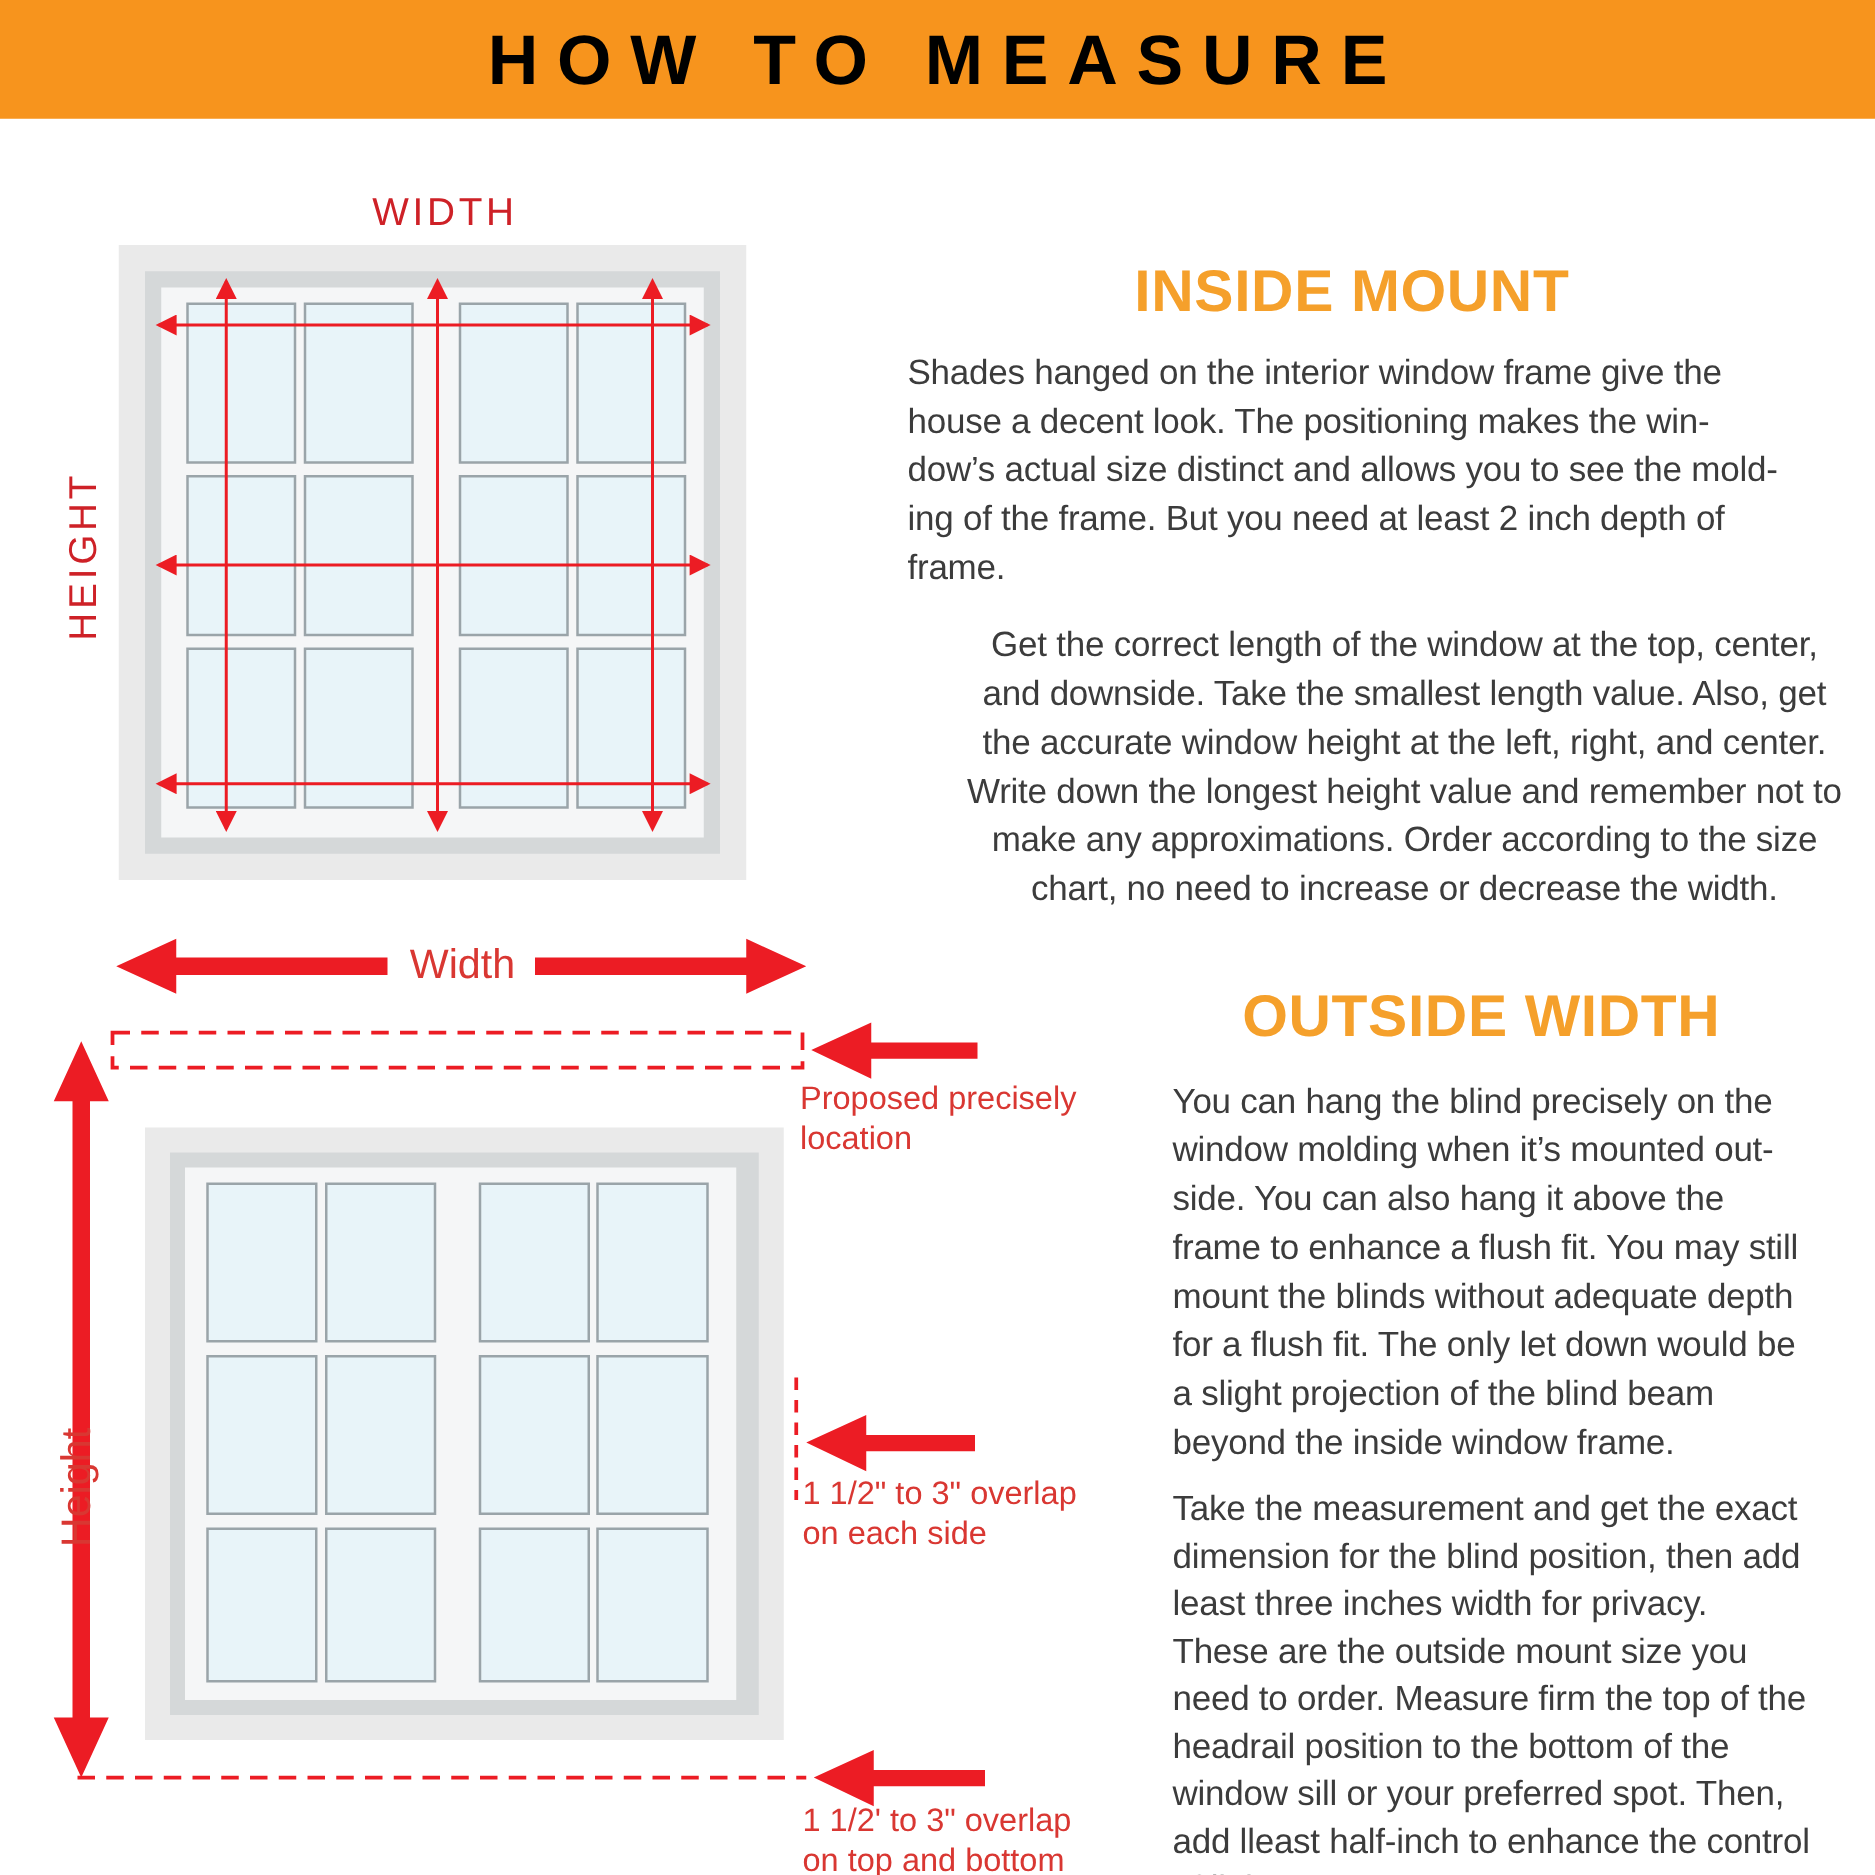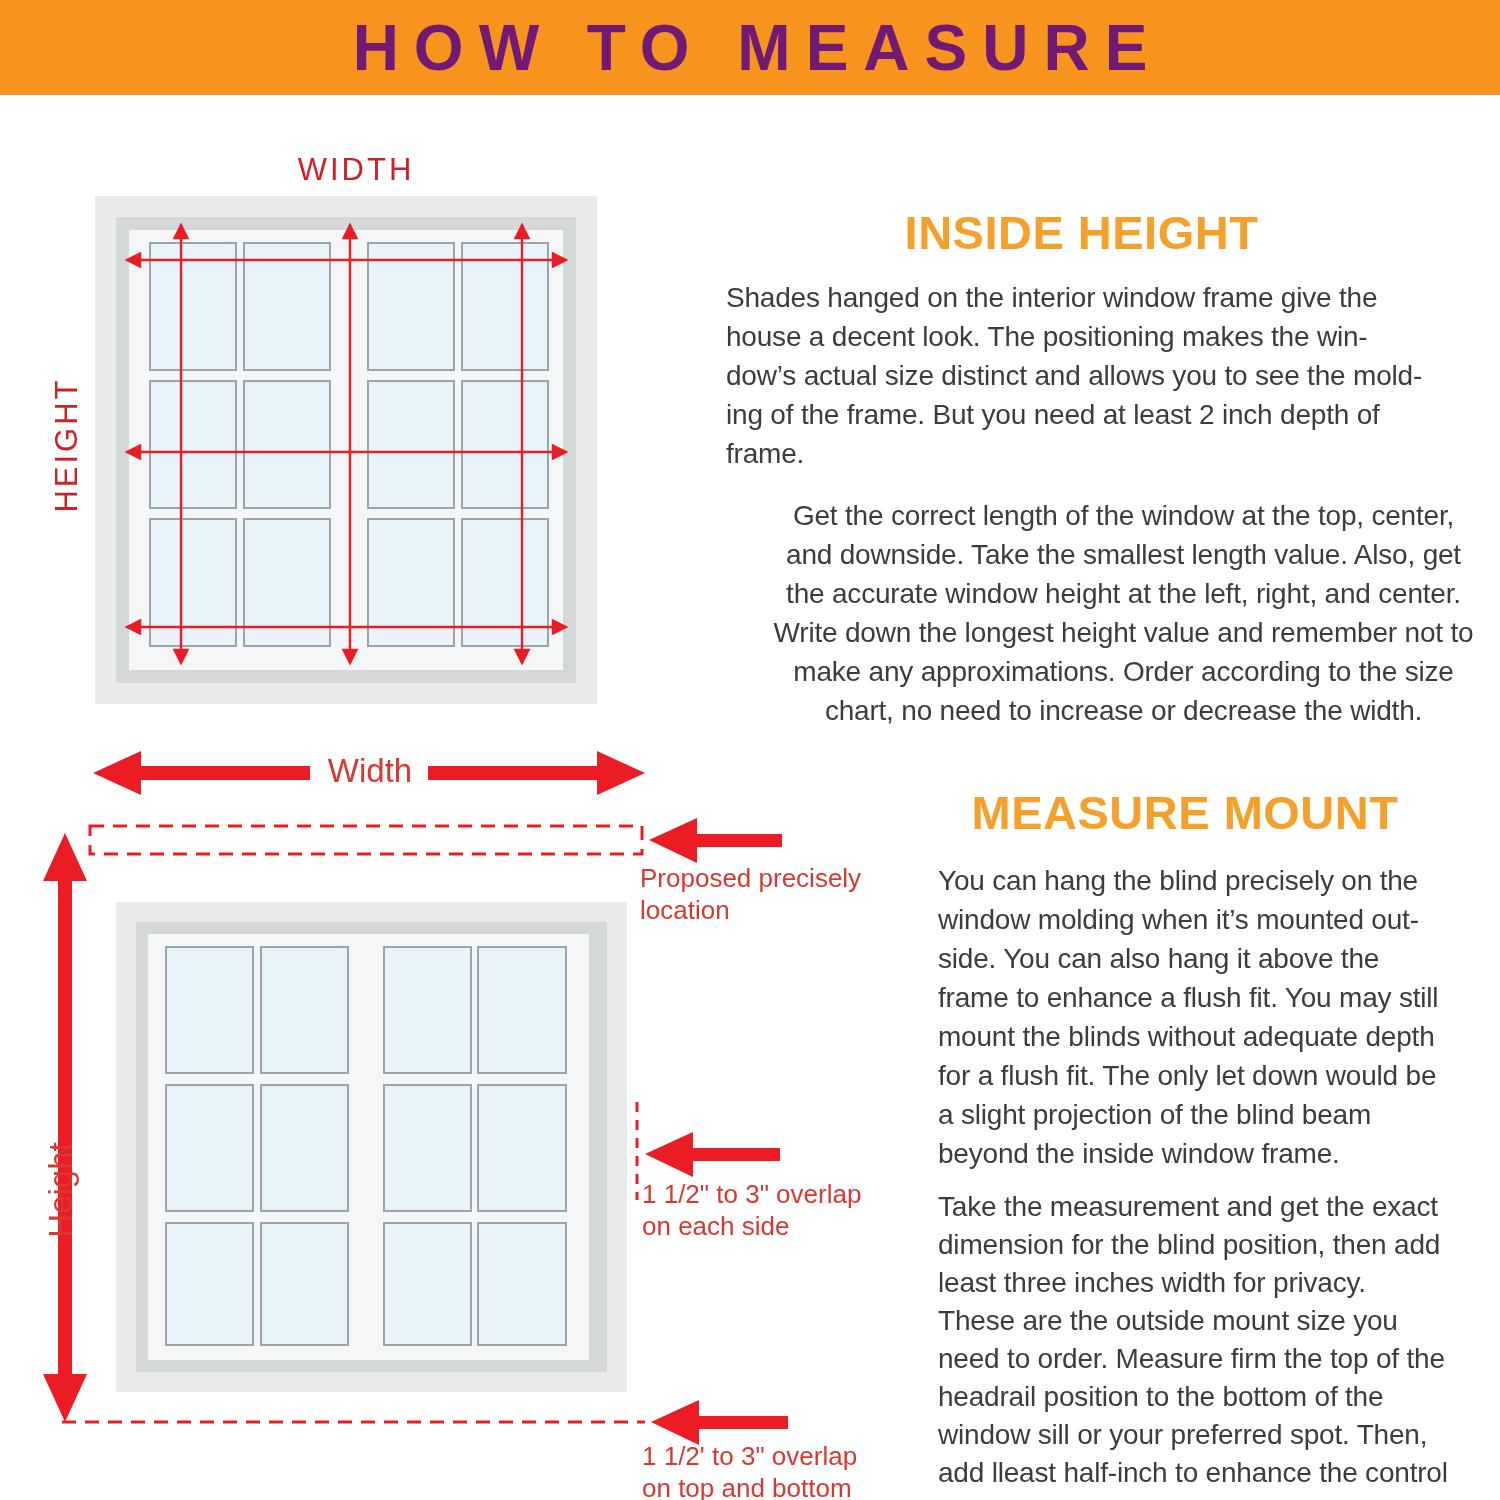--- a/index.html
+++ b/index.html
@@ -7,21 +7,21 @@
     position:relative; width:1500px; height:1500px; background:#ffffff;
     overflow:hidden; font-family:"Liberation Sans", sans-serif;
   }
   
   .banner {
     position:absolute; left:0; top:0; width:1500px; height:95px;
     background:var(--banner-bg,#F7941D);
     display:flex; align-items:center; justify-content:center;
   }
   .banner h1 {
-    margin:0; padding-left:15px; color:#701a75; font-size:64px; font-weight:bold;
+    margin:0; padding-left:15px; color:#000000; font-size:56px; font-weight:bold;
     letter-spacing:15px; white-space:nowrap;
   }
   
   .overlay-svg { position:absolute; left:0; top:0; width:1500px; height:1500px; }
   .win-outer { fill:#EAEAEA; }
   .win-bevel { fill:#D5D8D9; }
   .win-inner { fill:#F5F6F7; }
   .pane      { fill:#E8F4F9; stroke:#9AA4A9; stroke-width:2; }
   .mline     { stroke:var(--arrow-red,#EC1C24); stroke-width:2.4; fill:none; }
   .thick     { fill:var(--arrow-red,#EC1C24); }
@@ -155,36 +155,36 @@
   <div class="width-label-outside">Width</div>
   <div class="height-label-outside">Height</div>
   <div class="red-note headrail-note">Proposed precisely
 location</div>
   <div class="red-note side-note">1 1/2" to 3" overlap
 on each side</div>
   <div class="red-note bottom-note">1 1/2' to 3" overlap
 on top and bottom</div>
 
   <section>
-    <h2 class="mount-heading inside-heading">INSIDE HEIGHT</h2>
+    <h2 class="mount-heading inside-heading">INSIDE MOUNT</h2>
     <p id="p1" class="body-para">Shades hanged on the interior window frame give the
 house a decent look. The positioning makes the win-
 dow’s actual size distinct and allows you to see the mold-
 ing of the frame. But you need at least 2 inch depth of
 frame.</p>
     <p id="p2" class="body-para">Get the correct length of the window at the top, center,
 and downside. Take the smallest length value. Also, get
 the accurate window height at the left, right, and center.
 Write down the longest height value and remember not to
 make any approximations. Order according to the size
 chart, no need to increase or decrease the width.</p>
   </section>
 
   <section>
-    <h2 class="mount-heading outside-heading">MEASURE MOUNT</h2>
+    <h2 class="mount-heading outside-heading">OUTSIDE WIDTH</h2>
     <p id="p3" class="body-para">You can hang the blind precisely on the
 window molding when it’s mounted out-
 side. You can also hang it above the
 frame to enhance a flush fit. You may still
 mount the blinds without adequate depth
 for a flush fit. The only let down would be
 a slight projection of the blind beam
 beyond the inside window frame.</p>
     <p id="p4" class="body-para">Take the measurement and get the exact
 dimension for the blind position, then add

